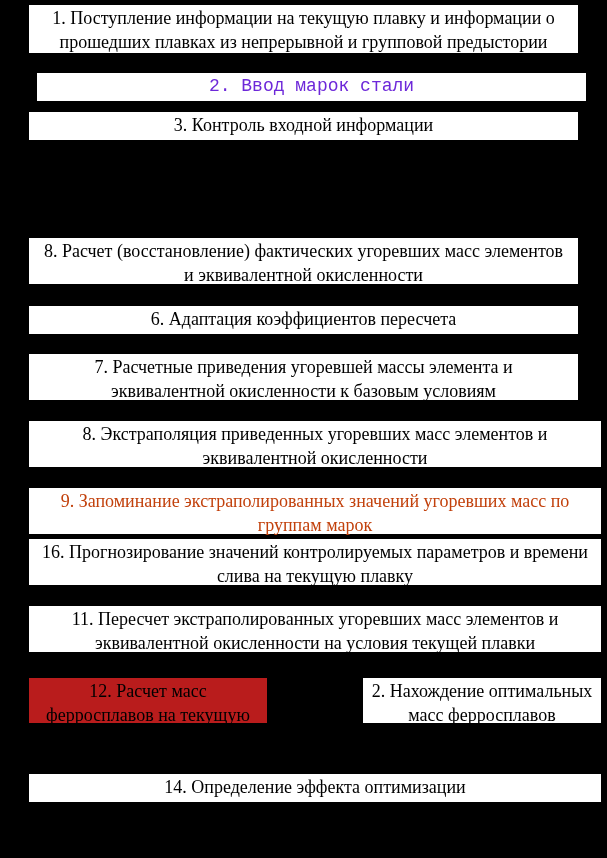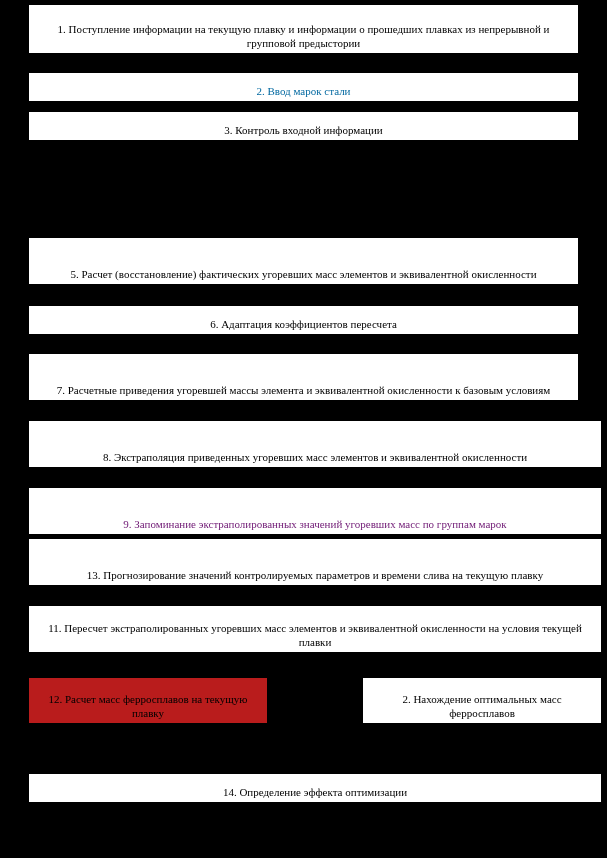--- a/index.html
+++ b/index.html
@@ -18,61 +18,61 @@
     width: 607px;
     height: 858px;
   }
   .node {
     position: absolute;
     box-sizing: border-box;
     background: #ffffff;
     border: 1px solid #000000;
     color: #000000;
     display: flex;
-    align-items: flex-end;
+    align-items: flex-start;
     justify-content: center;
     text-align: center;
-    font-size: 11px;
+    font-size: 18px;
     line-height: 1.32;
     padding: 2px 8px;
   }
   .node span {
     display: block;
   }
 </style>
 </head>
 <body>
 
 <div id="flow" style="background: rgb(0, 0, 0);">
     <div class="node" style="left: 28px; top: 4px; width: 551px; height: 50px; background: rgb(255, 255, 255); border-color: rgb(0, 0, 0); color: rgb(0, 0, 0);">
       <span>1. Поступление информации на текущую плавку и информации о прошедших плавках из непрерывной и групповой предыстории</span>
     </div>
-    <div class="node" style="left: 28px; top: 72px; width: 551px; height: 30px; background: rgb(255, 255, 255); border-color: rgb(0, 0, 0); color: #0369a1;">
+    <div class="node" style="left: 36px; top: 72px; width: 551px; height: 30px; background: rgb(255, 255, 255); border-color: rgb(0, 0, 0); color: #6d28d9; font-family: Liberation Mono, monospace;">
       <span>2. Ввод марок стали</span>
     </div>
     <div class="node" style="left: 28px; top: 111px; width: 551px; height: 30px; background: rgb(255, 255, 255); border-color: rgb(0, 0, 0); color: rgb(0, 0, 0);">
       <span>3. Контроль входной информации</span>
     </div>
     <div class="node" style="left: 28px; top: 237px; width: 551px; height: 48px; background: rgb(255, 255, 255); border-color: rgb(0, 0, 0); color: rgb(0, 0, 0);">
-      <span>5. Расчет (восстановление) фактических угоревших масс элементов и эквивалентной окисленности</span>
+      <span>8. Расчет (восстановление) фактических угоревших масс элементов и эквивалентной окисленности</span>
     </div>
     <div class="node" style="left: 28px; top: 305px; width: 551px; height: 30px; background: rgb(255, 255, 255); border-color: rgb(0, 0, 0); color: rgb(0, 0, 0);">
       <span>6. Адаптация коэффициентов пересчета</span>
     </div>
     <div class="node" style="left: 28px; top: 353px; width: 551px; height: 48px; background: rgb(255, 255, 255); border-color: rgb(0, 0, 0); color: rgb(0, 0, 0);">
       <span>7. Расчетные приведения угоревшей массы элемента и эквивалентной окисленности к базовым условиям</span>
     </div>
     <div class="node" style="left: 28px; top: 420px; width: 574px; height: 48px; background: rgb(255, 255, 255); border-color: rgb(0, 0, 0); color: rgb(0, 0, 0);">
       <span>8. Экстраполяция приведенных угоревших масс элементов и эквивалентной окисленности</span>
     </div>
-    <div class="node" style="left: 28px; top: 487px; width: 574px; height: 48px; background: rgb(255, 255, 255); border-color: rgb(0, 0, 0); color: #701a75;">
+    <div class="node" style="left: 28px; top: 487px; width: 574px; height: 48px; background: rgb(255, 255, 255); border-color: rgb(0, 0, 0); color: #c2410c;">
       <span>9. Запоминание экстраполированных значений угоревших масс по группам марок</span>
     </div>
     <div class="node" style="left: 28px; top: 538px; width: 574px; height: 48px; background: rgb(255, 255, 255); border-color: rgb(0, 0, 0); color: rgb(0, 0, 0);">
-      <span>13. Прогнозирование значений контролируемых параметров и времени слива на текущую плавку</span>
+      <span>16. Прогнозирование значений контролируемых параметров и времени слива на текущую плавку</span>
     </div>
     <div class="node" style="left: 28px; top: 605px; width: 574px; height: 48px; background: rgb(255, 255, 255); border-color: rgb(0, 0, 0); color: rgb(0, 0, 0);">
       <span>11. Пересчет экстраполированных угоревших масс элементов и эквивалентной окисленности на условия текущей плавки</span>
     </div>
     <div class="node" style="left: 28px; top: 677px; width: 240px; height: 47px; background: #b91c1c; border-color: rgb(0, 0, 0); color: rgb(0, 0, 0);">
       <span>12. Расчет масс ферросплавов на текущую плавку</span>
     </div>
     <div class="node" style="left: 362px; top: 677px; width: 240px; height: 47px; background: rgb(255, 255, 255); border-color: rgb(0, 0, 0); color: rgb(0, 0, 0);">
       <span>2. Нахождение оптимальных масс ферросплавов</span>
     </div>

